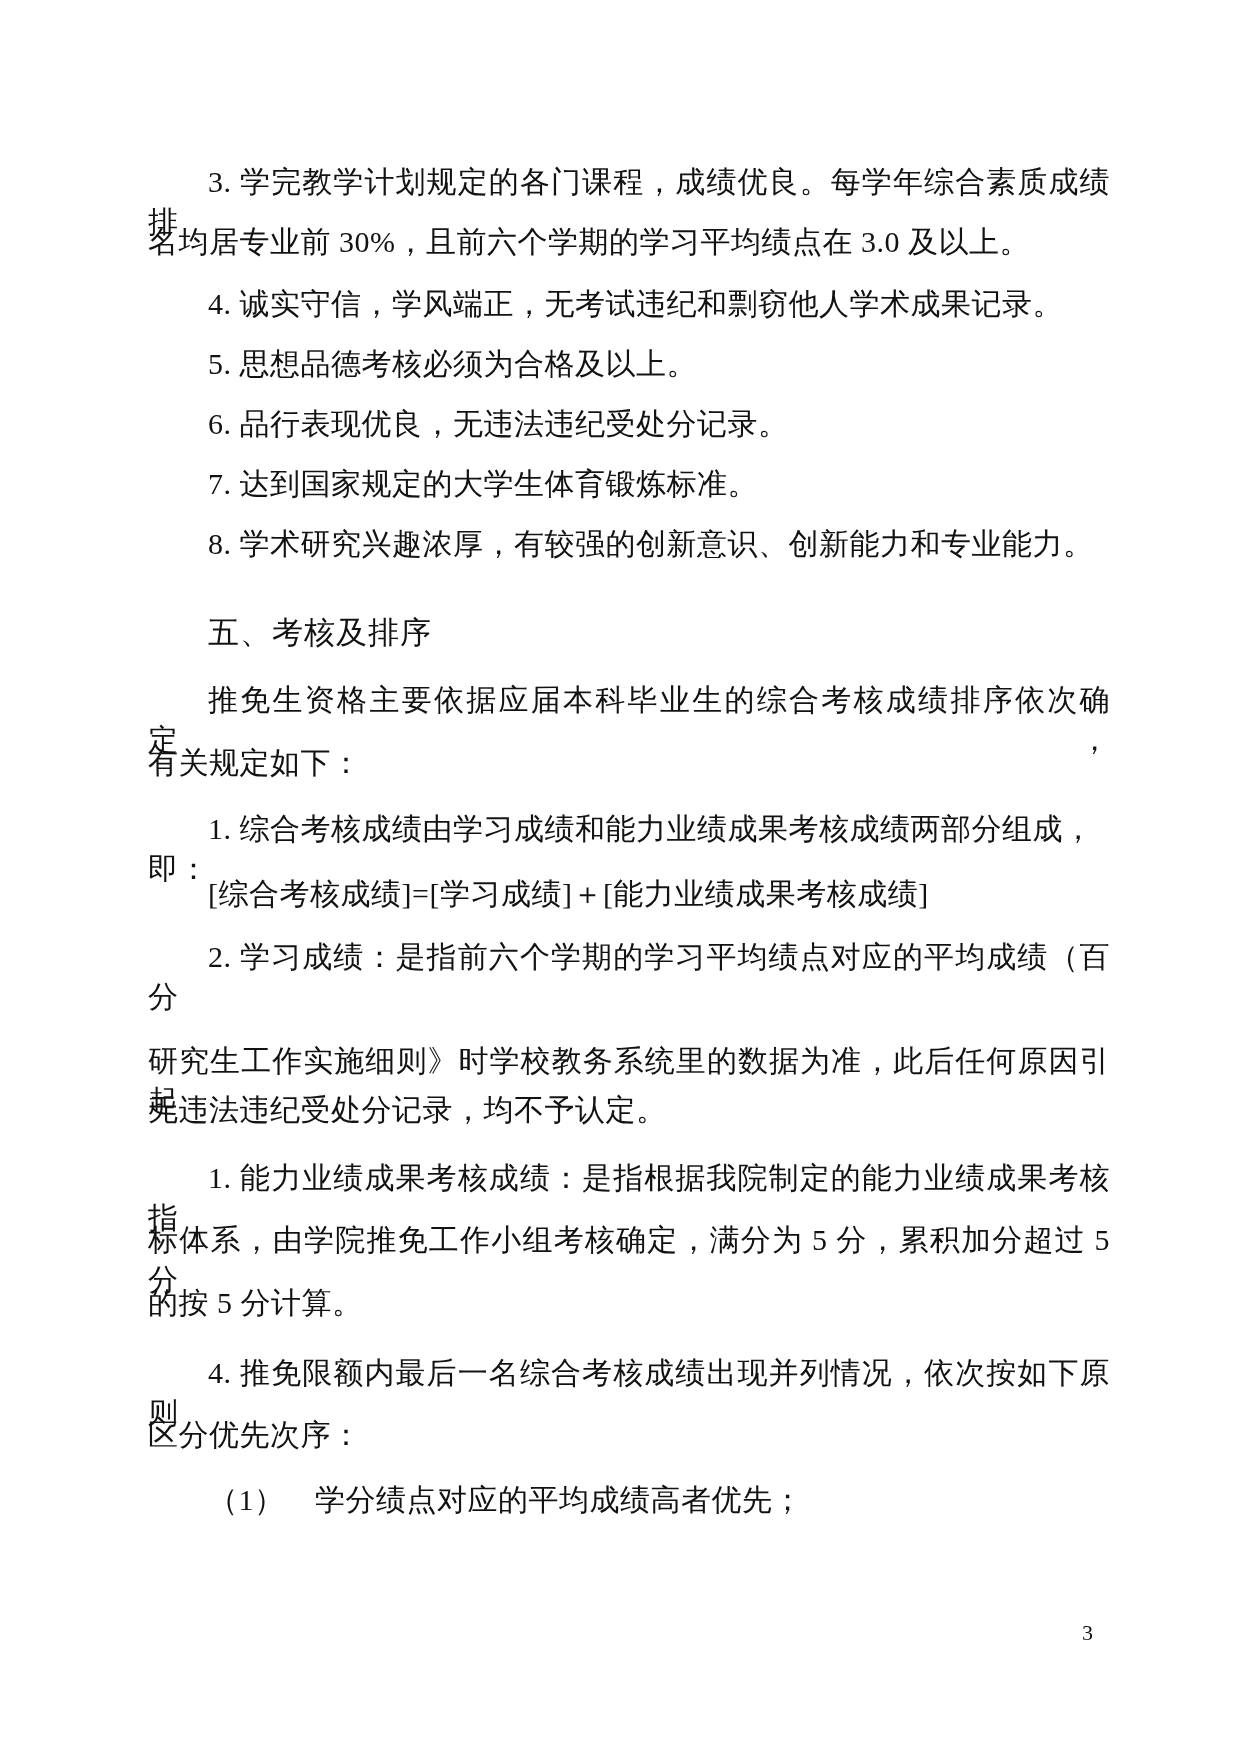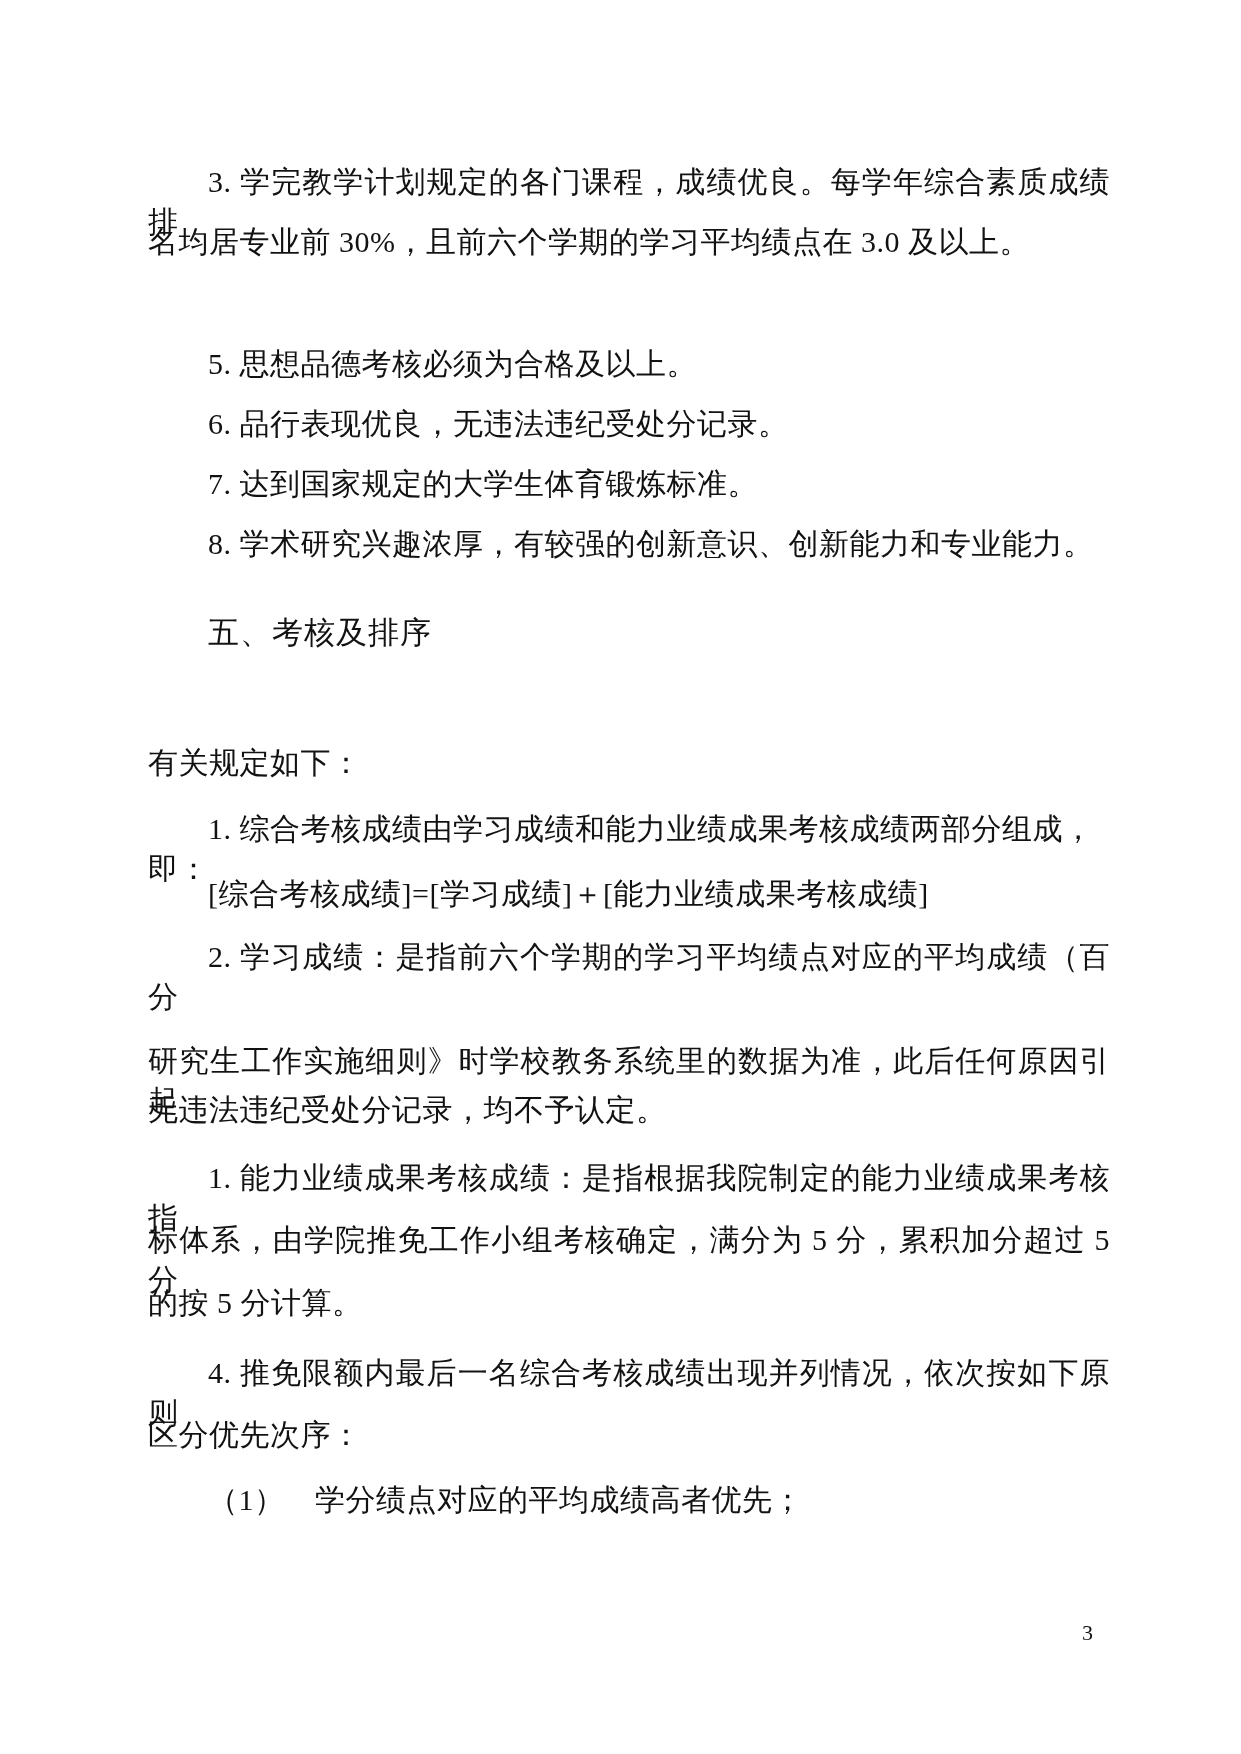--- a/index.html
+++ b/index.html
@@ -45,27 +45,29 @@
     line-height:28px;
   }
 </style>
 </head>
 <body>
 
 <div class="page">
 
   <div class="ln ind j" style="top:162px">3. 学完教学计划规定的各门课程，成绩优良。每学年综合素质成绩排</div>
   <div class="ln" style="top:222px">名均居专业前 30%，且前六个学期的学习平均绩点在 3.0 及以上。</div>
+  <div class="ln ind" style="top:284px">4. 诚实守信，学风端正，无考试违纪和剽窃他人学术成果记录。</div>
   <div class="ln ind" style="top:344px">5. 思想品德考核必须为合格及以上。</div>
   <div class="ln ind" style="top:404px">6. 品行表现优良，无违法违纪受处分记录。</div>
   <div class="ln ind" style="top:464px">7. 达到国家规定的大学生体育锻炼标准。</div>
   <div class="ln ind" style="top:524px">8. 学术研究兴趣浓厚，有较强的创新意识、创新能力和专业能力。</div>
 
   <div class="hd" style="top:611px">五、考核及排序</div>
 
+  <div class="ln ind j" style="top:680px">推免生资格主要依据应届本科毕业生的综合考核成绩排序依次确定，</div>
   <div class="ln" style="top:743px">有关规定如下：</div>
 
   <div class="ln ind" style="top:809px">1. 综合考核成绩由学习成绩和能力业绩成果考核成绩两部分组成，即：</div>
   <div class="ln ind" style="top:874px">[综合考核成绩]=[学习成绩]＋[能力业绩成果考核成绩]</div>
 
   <div class="ln ind j" style="top:937px">2. 学习成绩：是指前六个学期的学习平均绩点对应的平均成绩（百分</div>
   <div class="ln j" style="top:1041px">研究生工作实施细则》时学校教务系统里的数据为准，此后任何原因引起</div>
   <div class="ln" style="top:1090px">无违法违纪受处分记录，均不予认定。</div>
 
   <div class="ln ind j" style="top:1158px">1. 能力业绩成果考核成绩：是指根据我院制定的能力业绩成果考核指</div>

